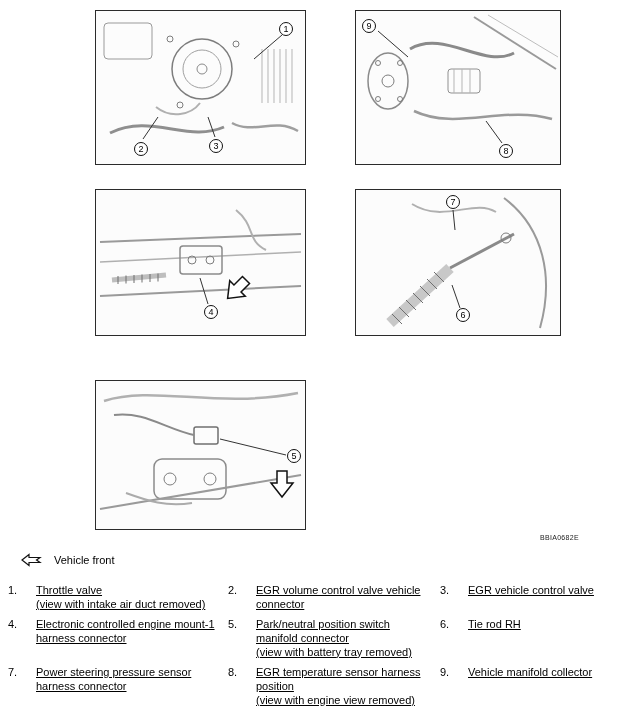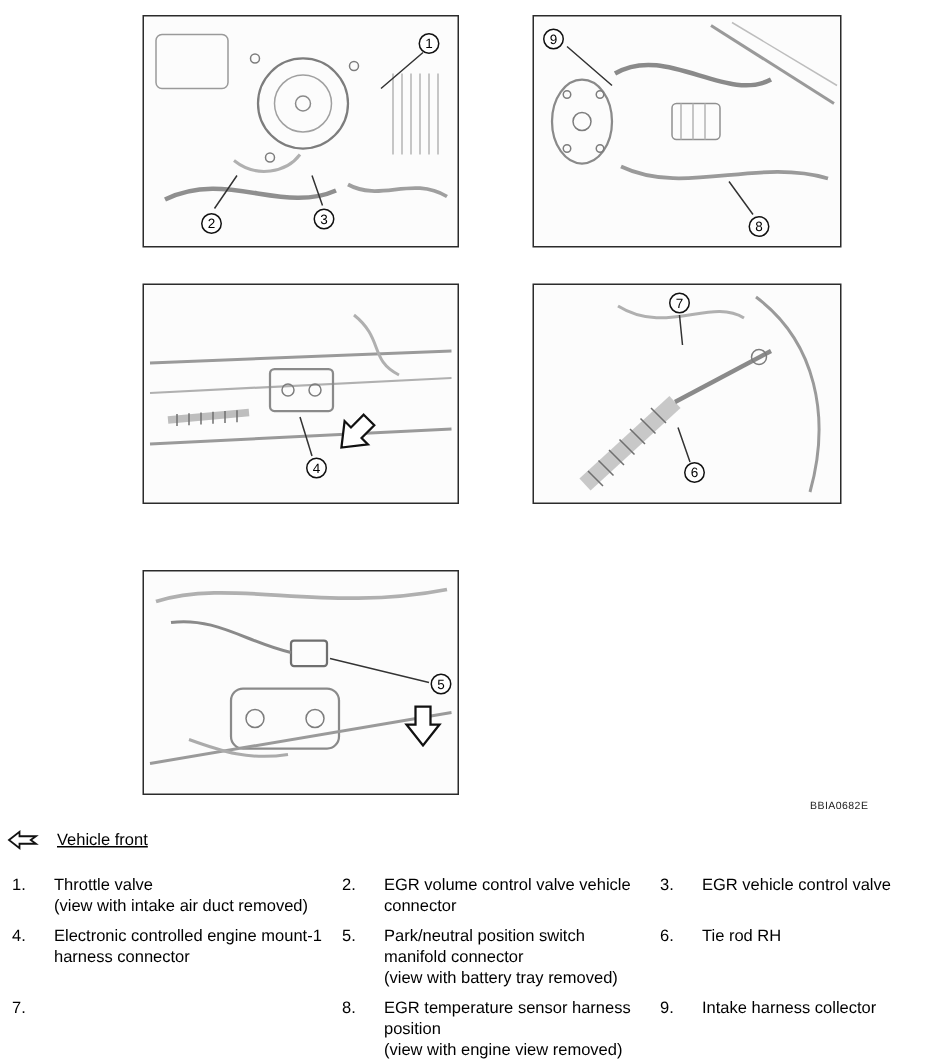--- a/index.html
+++ b/index.html
@@ -32,39 +32,38 @@
   .figure-code {
     position:absolute;
     left:540px; top:534px;
     font-size:7px;
     letter-spacing:0.3px;
     color:#222;
   }
 
   .vfront {
     position:absolute;
-    left:4px; top:552px;
+    left:20px; top:552px;
     display:flex; align-items:center; gap:12px;
     font-size:11px;
-    text-decoration:underline;
   }
   .vfront svg { display:block; }
 
   .legend {
     position:absolute;
     left:8px; top:584px; width:601px;
     display:grid;
     grid-template-columns:220px 212px 1fr;
     row-gap:6px;
     font-size:11px;
     line-height:1.27;
   }
   .legend-item { display:flex; align-items:flex-start; padding-right:10px; }
   .legend-num { width:28px; flex:none; }
-  .legend-text { flex:1; }
+  .legend-text { flex:1;text-decoration:underline; }
   .legend-note:empty { display:none; }
 </style>
 </head>
 <body>
 
 <div class="page">
 
   <div class="panel" style="left:95px; top:10px; width:211px; height:155px;">
     <svg viewBox="0 0 209 153" preserveAspectRatio="none">
       <g fill="none" stroke="#9a9a9a">
@@ -215,33 +214,37 @@
 
     <div class="legend-item">
       <span class="legend-num">6.</span>
       <span class="legend-text">
         <span>Tie rod RH</span>
       </span>
     </div>
 
     <div class="legend-item">
       <span class="legend-num">7.</span>
+      <span class="legend-text">
+        <span>Power steering pressure sensor harness connector</span>
+        
+      </span>
     </div>
 
     <div class="legend-item">
       <span class="legend-num">8.</span>
       <span class="legend-text">
         <span>EGR temperature sensor harness position</span>
         <div class="legend-note">(view with engine view removed)</div>
       </span>
     </div>
 
     <div class="legend-item">
       <span class="legend-num">9.</span>
       <span class="legend-text">
-        <span>Intake harness collector</span>
+        <span>Vehicle manifold collector</span>
         
       </span>
     </div>
 
   </div>
 
 </div>
 
 </body></html>

